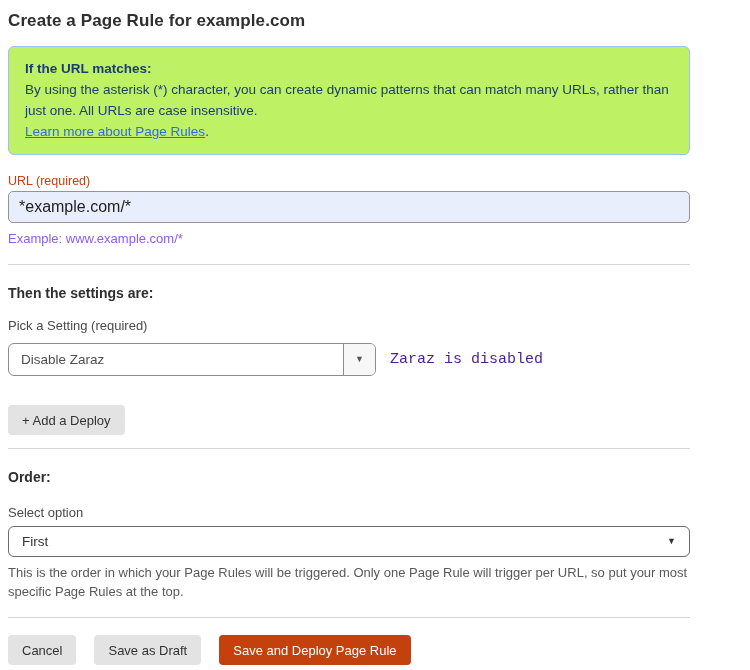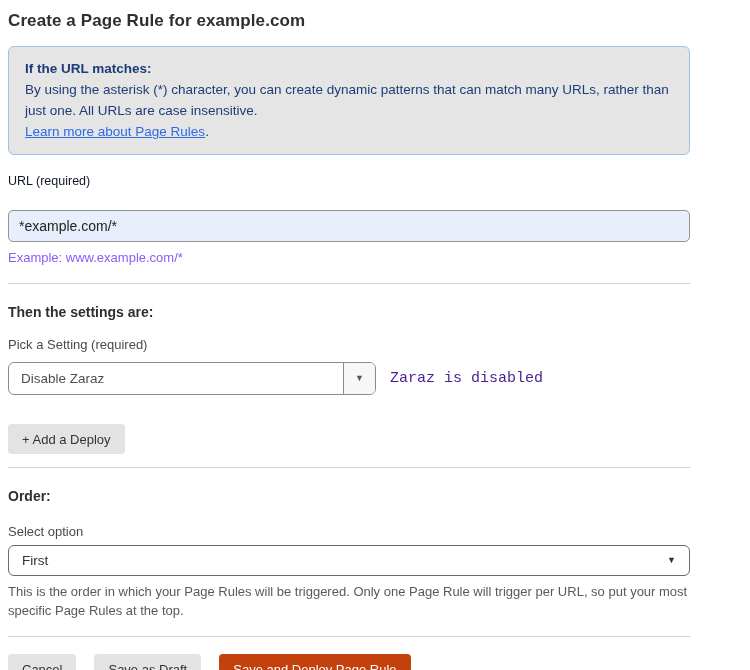--- a/index.html
+++ b/index.html
@@ -10,43 +10,43 @@
     color: #333;
     position: relative;
     overflow: hidden;
   }
   .content { width: 682px; margin-left: 8px; padding-top: 11px; }
 
   .page-title { font-size: 17px; font-weight: bold; color: #2f2f2f; letter-spacing: .1px; }
 
   .info-box {
     margin-top: 15px;
-    background: #e5e5e5;
+    background: #bef264;
     border: 1px solid #9cc2f0;
     border-radius: 6px;
     padding: 11px 16px 12px 16px;
     color: #1d3c78;
     font-size: 13.5px;
     line-height: 21px;
   }
   .info-box .info-heading { font-weight: bold; }
   .info-box a { color: #2f6be5; text-decoration: underline; cursor: pointer; }
   .info-box .link-suffix { color: #1d3c78; }
 
-  .field-label { margin-top: 19px; font-size: 12.5px; color: #0f172a; }
+  .field-label { margin-top: 19px; font-size: 12.5px; color: #c2410c; }
 
   .url-input {
-    margin-top: 22px;
+    margin-top: 3px;
     width: 682px; height: 32px;
     background: #e8eefb;
     border: 1px solid #949494;
     border-radius: 5px;
     padding: 0 10px;
     font-family: "Liberation Sans", "DejaVu Sans", sans-serif;
-    font-size: 14px;
+    font-size: 16px;
     color: #222;
     display: block;
   }
   .helper-text { margin-top: 7px; font-size: 13px; color: #8b5cf6; line-height: 17px; }
 
   hr.divider { border: none; border-top: 1px solid #d5d5d5; margin-top: 17px; width: 682px; }
 
   .section-heading { margin-top: 20px; font-size: 14px; font-weight: bold; color: #2f2f2f; }
   .sub-label { margin-top: 17px; font-size: 13px; color: #4a4a4a; }
 

